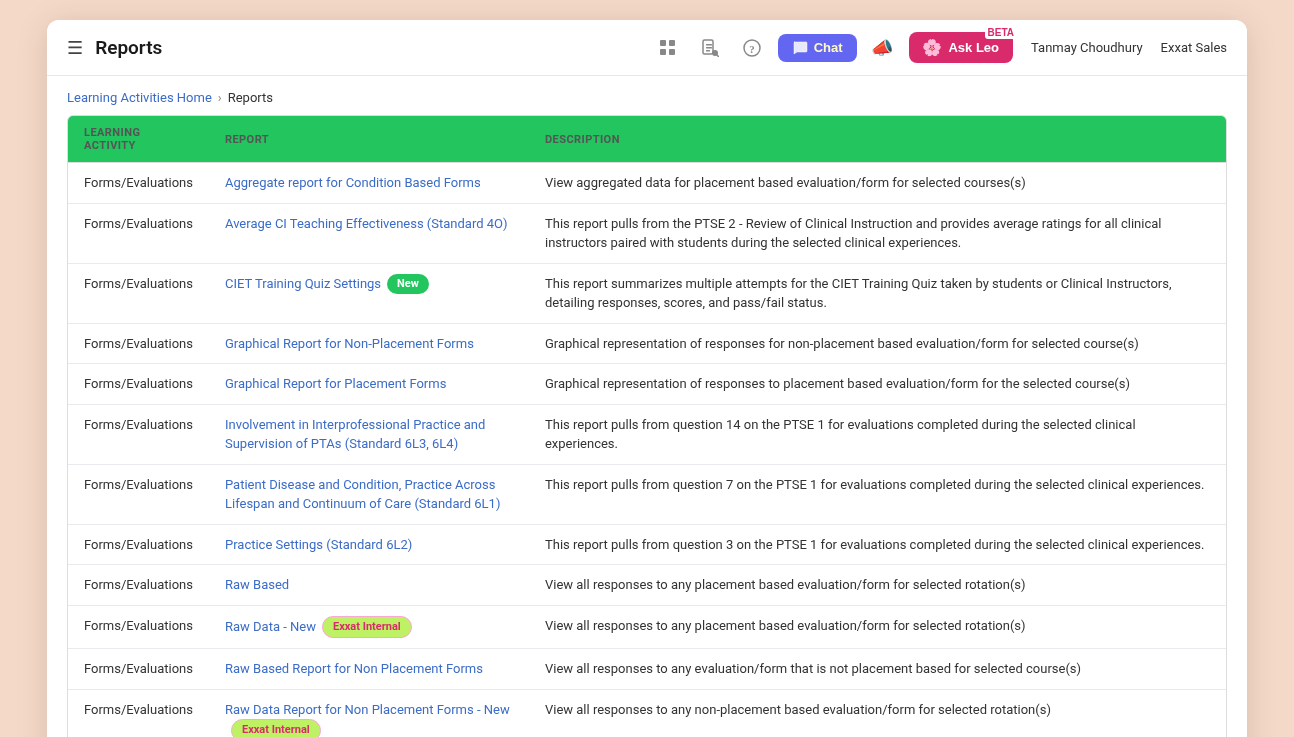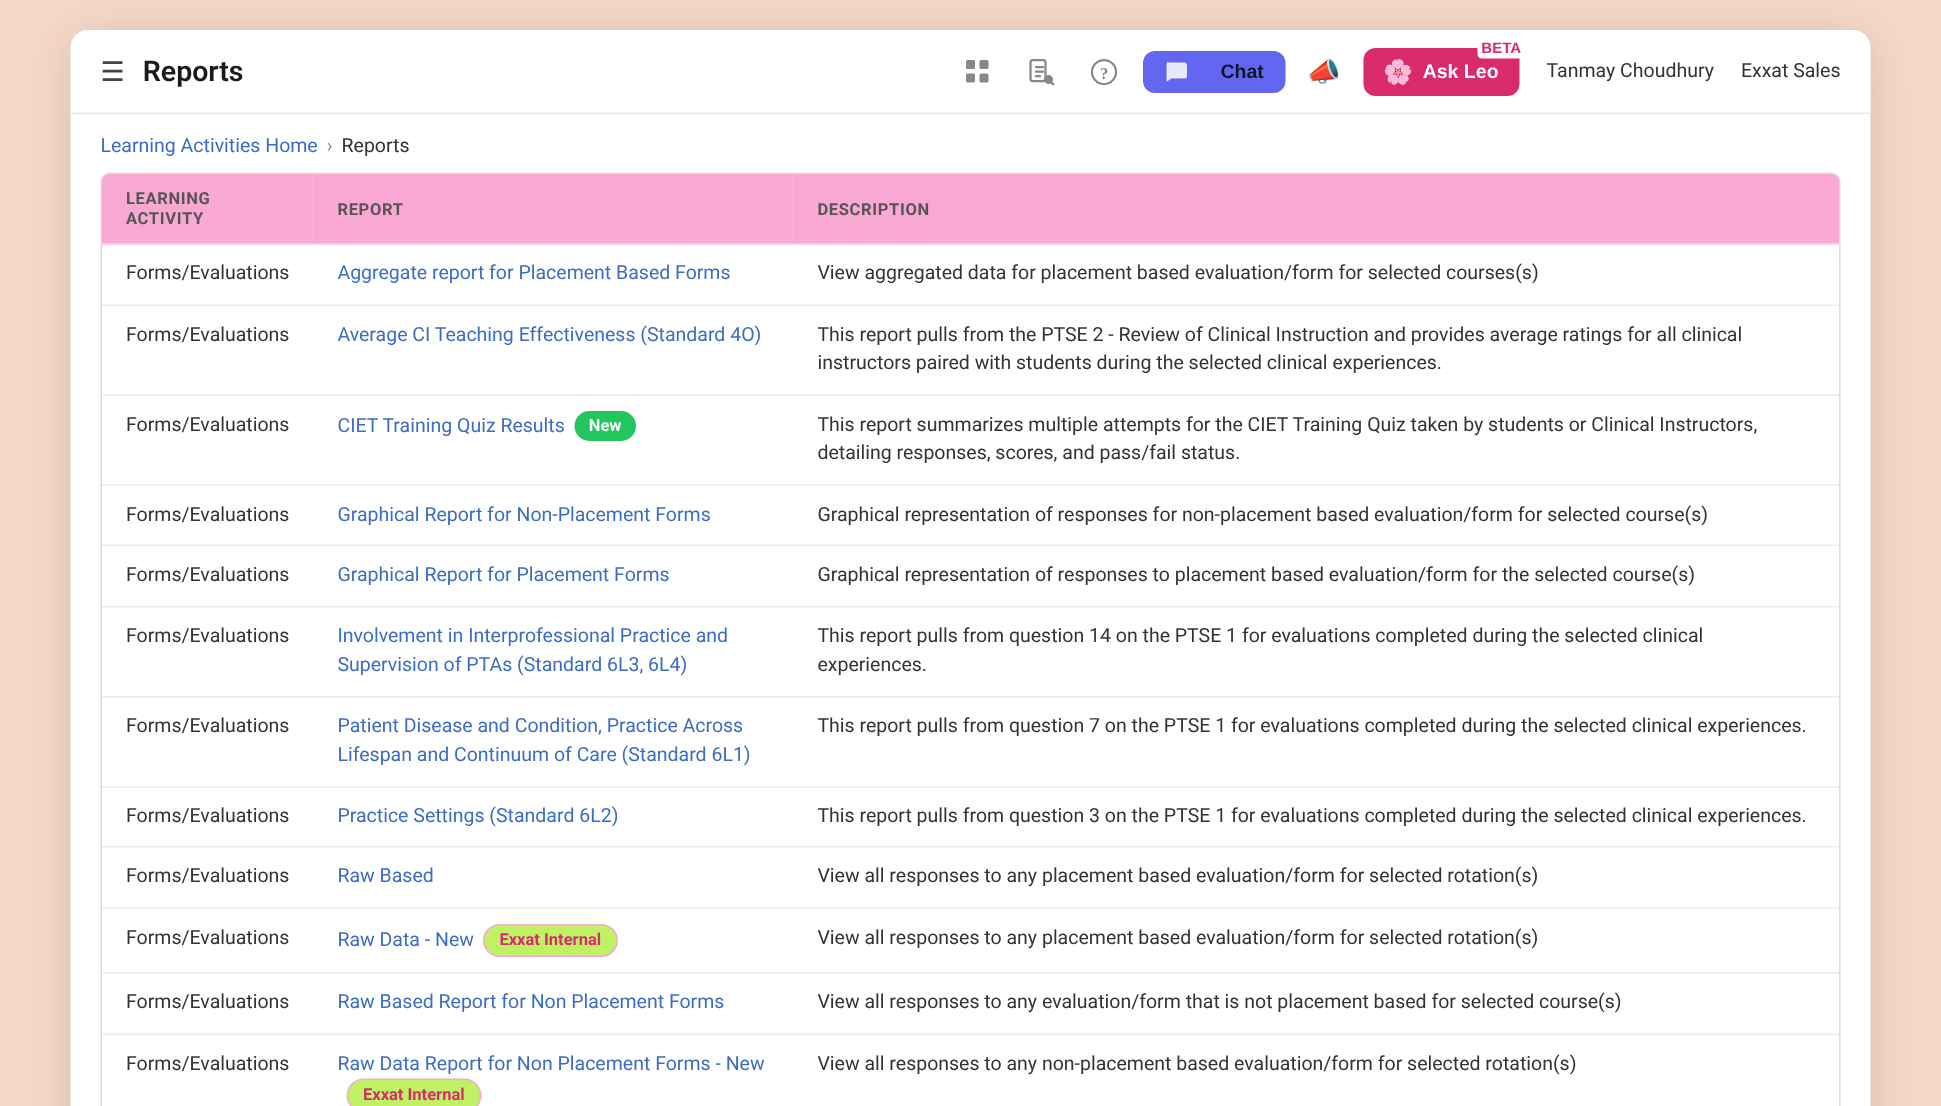--- a/index.html
+++ b/index.html
@@ -59,23 +59,23 @@
       border-radius: 6px;
       cursor: pointer;
       color: #555;
       font-size: 18px;
       border: none;
       background: transparent;
     }
     .chat-btn {
       display: flex;
       align-items: center;
-      gap: 22px;
+      gap: 6px;
       background: #6366f1;
-      color: #0f172a;
+      color: #fef9c3;
       border: none;
       border-radius: 8px;
       padding: 6px 14px;
       font-size: 13px;
       font-weight: 600;
       cursor: pointer;
     }
     .ask-leo-btn {
       display: flex;
       align-items: center;
@@ -128,21 +128,21 @@
       border: 1px solid #ddd;
       border-radius: 6px;
       overflow: hidden;
     }
     table {
       width: 100%;
       border-collapse: collapse;
       font-size: 13px;
     }
     thead tr {
-      background: #f9a8d4;
+      background: #22c55e;
     }
     thead th {
       padding: 10px 16px;
       text-align: left;
       font-size: 11px;
       font-weight: 700;
       color: #555;
       letter-spacing: 0.04em;
       text-transform: uppercase;
       border-bottom: 1px solid #ddd;
@@ -255,31 +255,31 @@
       <thead>
         <tr>
           <th class="col-activity">LEARNING ACTIVITY</th>
           <th class="col-report">REPORT</th>
           <th class="col-desc">DESCRIPTION</th>
         </tr>
       </thead>
       <tbody id="table-body">
       <tr>
             <td class="col-activity">Forms/Evaluations</td>
-            <td class="col-report"><a class="report-link">Aggregate report for Placement Based Forms</a></td>
+            <td class="col-report"><a class="report-link">Aggregate report for Condition Based Forms</a></td>
             <td class="col-desc">View aggregated data for placement based evaluation/form for selected courses(s)</td>
           </tr>
           <tr>
             <td class="col-activity">Forms/Evaluations</td>
             <td class="col-report"><a class="report-link">Average CI Teaching Effectiveness (Standard 4O)</a></td>
             <td class="col-desc">This report pulls from the PTSE 2 - Review of Clinical Instruction and provides average ratings for all clinical instructors paired with students during the selected clinical experiences.</td>
           </tr>
           <tr>
             <td class="col-activity">Forms/Evaluations</td>
-            <td class="col-report"><a class="report-link">CIET Training Quiz Results</a><span class="badge badge-new">New</span></td>
+            <td class="col-report"><a class="report-link">CIET Training Quiz Settings</a><span class="badge badge-new">New</span></td>
             <td class="col-desc">This report summarizes multiple attempts for the CIET Training Quiz taken by students or Clinical Instructors, detailing responses, scores, and pass/fail status.</td>
           </tr>
           <tr>
             <td class="col-activity">Forms/Evaluations</td>
             <td class="col-report"><a class="report-link">Graphical Report for Non-Placement Forms</a></td>
             <td class="col-desc">Graphical representation of responses for non-placement based evaluation/form for selected course(s)</td>
           </tr>
           <tr>
             <td class="col-activity">Forms/Evaluations</td>
             <td class="col-report"><a class="report-link">Graphical Report for Placement Forms</a></td>

